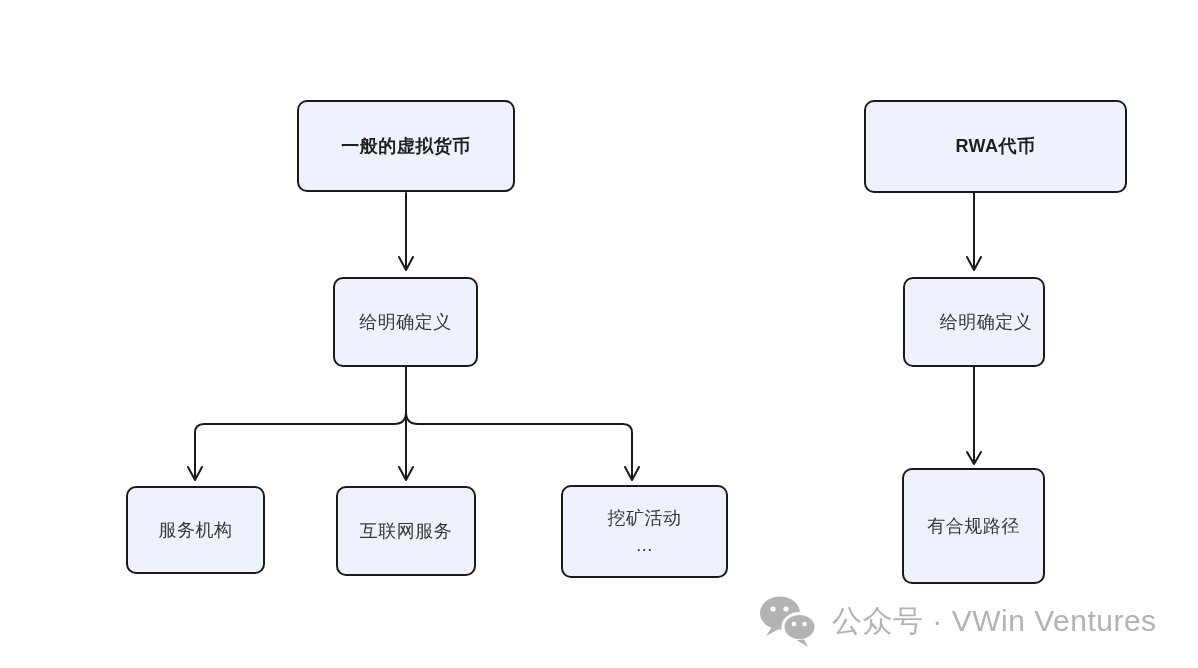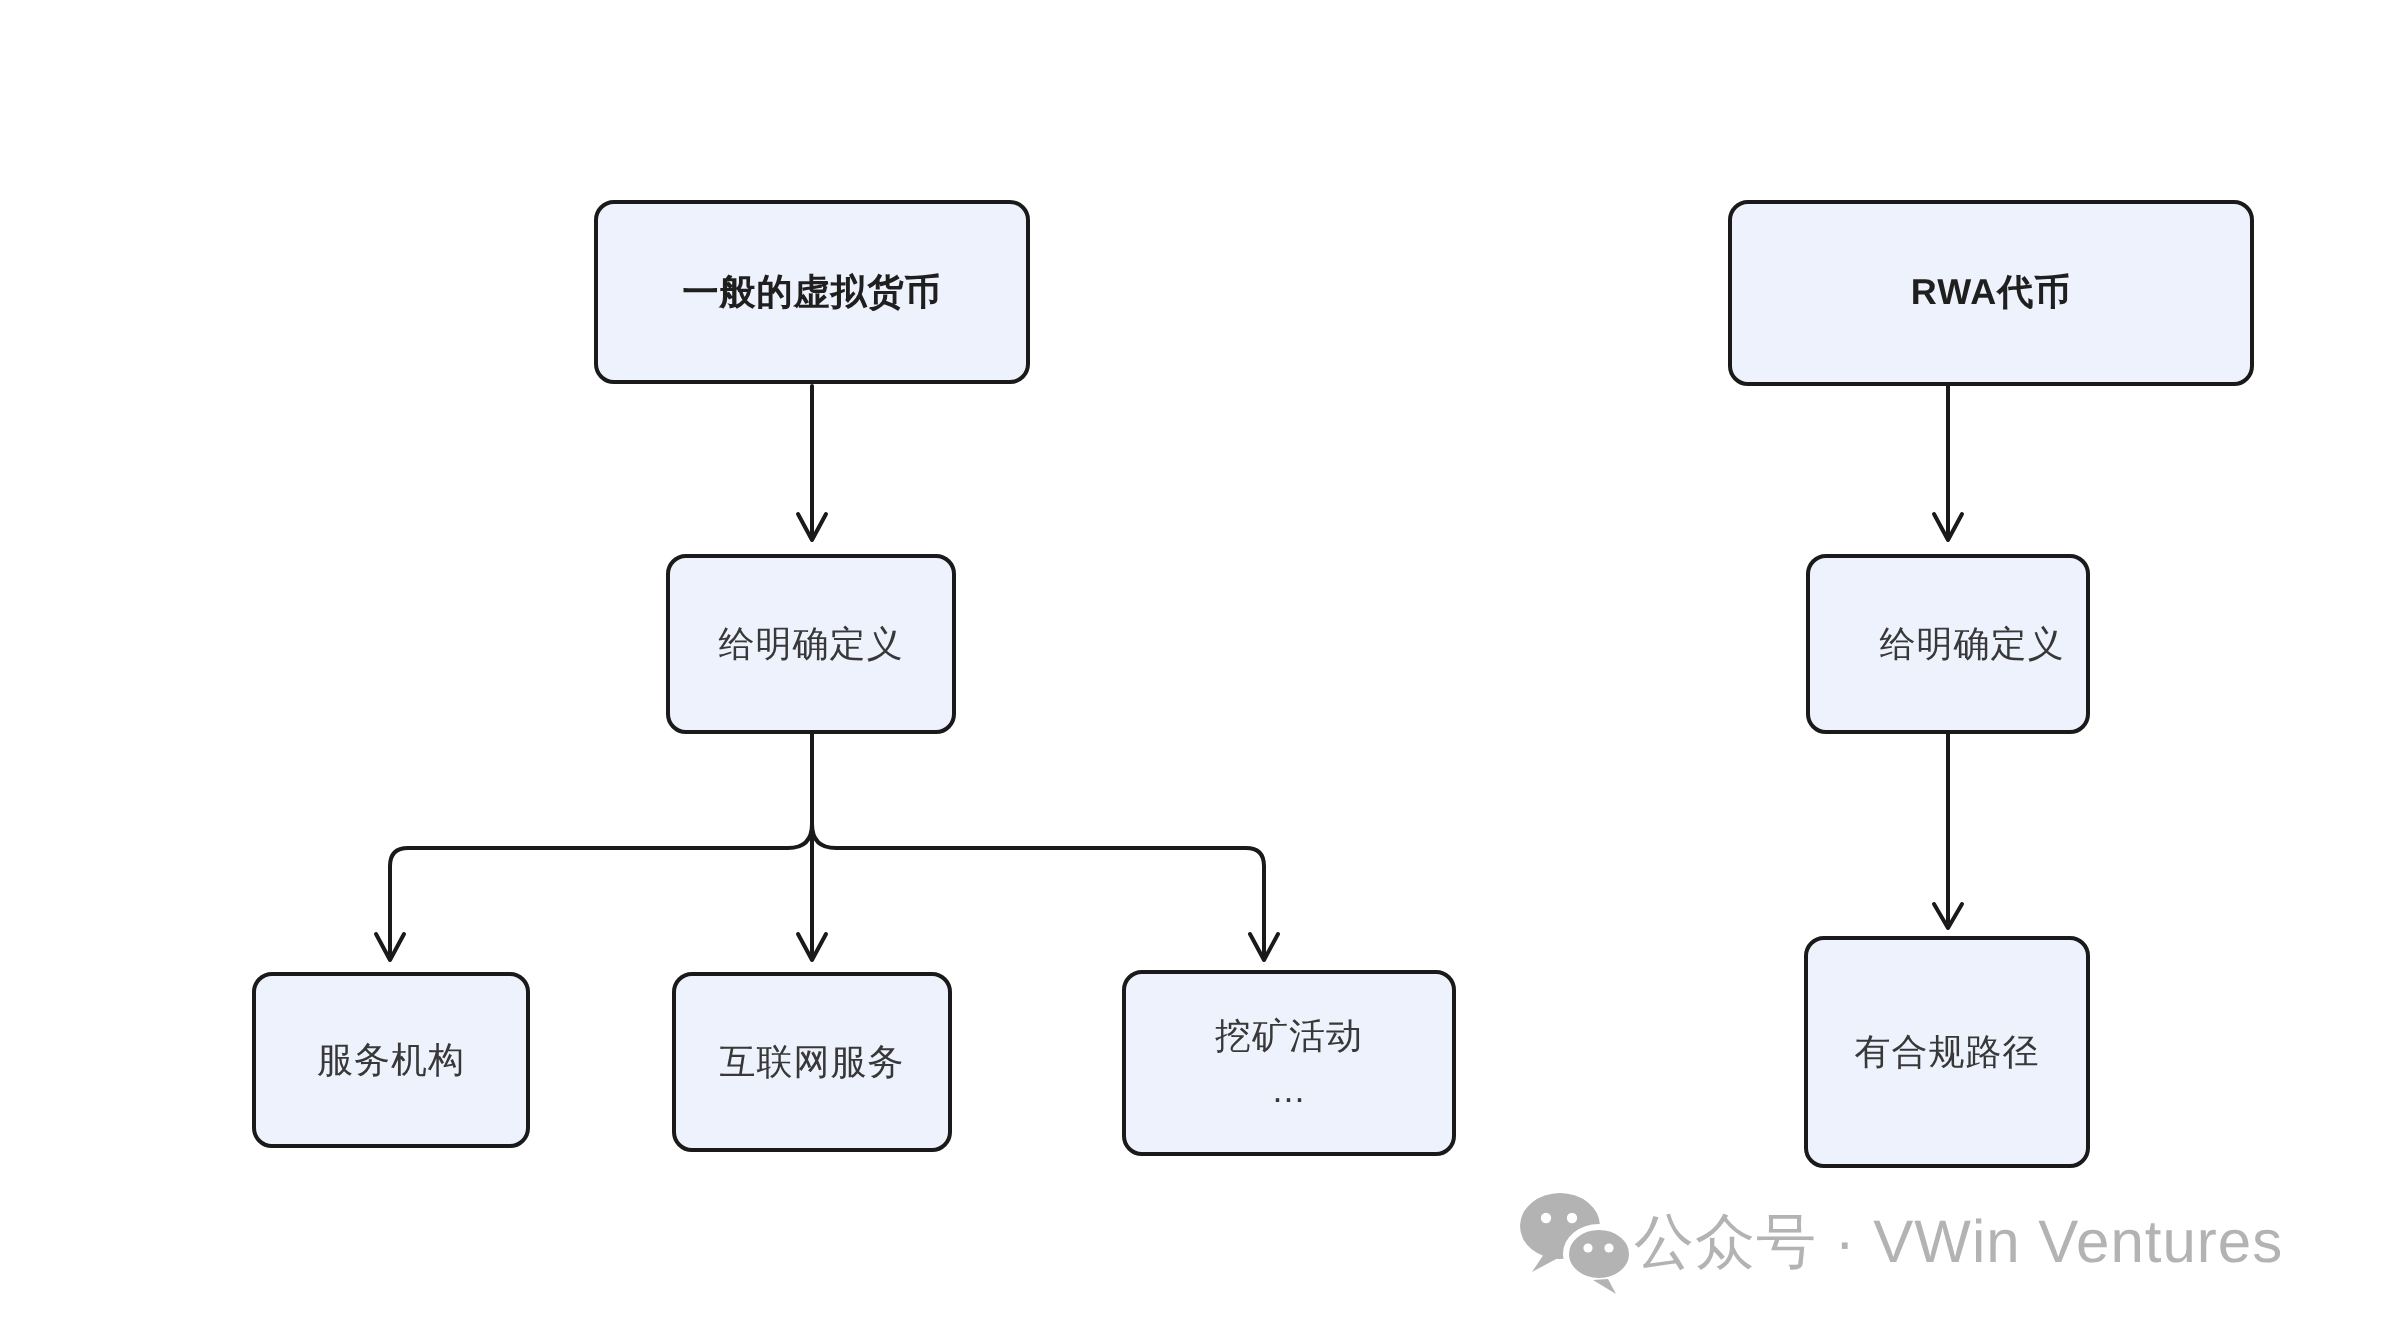--- a/index.html
+++ b/index.html
@@ -56,21 +56,21 @@
   .node-r1 { left: 849px; top: 100px; width: 263px; height: 93px; }
   .node-r2 { left: 888px; top: 277px; width: 142px; height: 90px; padding-left: 24px; }
   .node-r3 { left: 887px; top: 468px; width: 143px; height: 116px; }
 
   .watermark {
     position: absolute;
     left: 744px;
     top: 594px;
     display: flex;
     align-items: center;
-    gap: 0;
+    gap: 15px;
     color: var(--watermark, #b3b3b3);
   }
   .watermark .wm-text {
     font-size: 30px;
     letter-spacing: 0.5px;
     white-space: nowrap;
   }
   .watermark svg { display: block; }
   .wm-fill { fill: var(--watermark, #b3b3b3); }
 </style>

